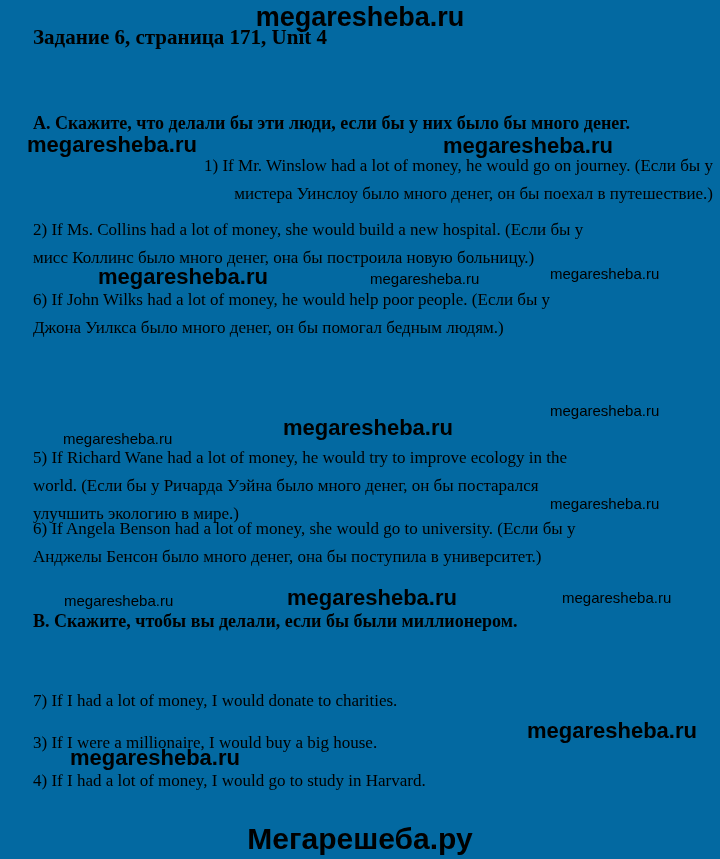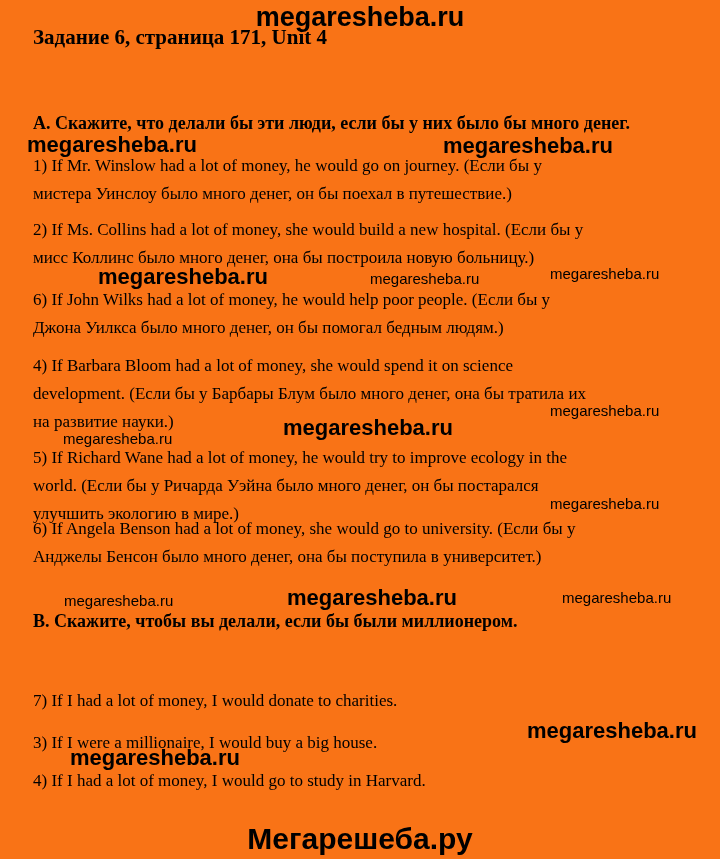--- a/index.html
+++ b/index.html
@@ -1,21 +1,21 @@
 <!DOCTYPE html>
 <html><head>
 <meta charset="utf-8">
 <title>Document</title>
 <style>
   html, body { margin: 0; padding: 0; background: #ffffff; }
   .page {
     position: relative;
     width: 720px;
     height: 859px;
-    background: #f97316;
+    background: #0369a1;
     color: #000000;
     overflow: hidden;
     font-family: "Liberation Serif", serif;
   }
   .site-header {
     position: absolute;
     top: 2px; left: 0; width: 720px;
     text-align: center;
     font-family: "Liberation Sans", sans-serif;
     font-weight: bold;
@@ -49,21 +49,21 @@
   .body-par {
     position: absolute;
     left: 33px;
     width: 680px;
     margin: 0;
     font-size: 17px;
     line-height: 28px;
     white-space: pre-line;
     color: #000000;
   }
-  .par-a1 { top: 152px; }
+  .par-a1 { top: 152px; text-align: right; }
   .par-a2 { top: 216px; }
   .par-a3 { top: 286px; }
   .par-a4 { top: 352px; }
   .par-a5 { top: 444px; }
   .par-a6 { top: 515px; }
   .par-b1 { top: 645px; }
   .par-b2 { top: 687px; }
   .par-b3 { top: 729px; }
   .par-b4 { top: 767px; }
   .watermark {
@@ -96,23 +96,20 @@
   <h1 class="doc-title">Задание 6, страница 171, Unit 4</h1>
 
   <h2 class="section-heading heading-a">А. Скажите, что делали бы эти люди, если бы у них было бы много денег.</h2>
 
   <p class="body-par par-a1">1) If Mr. Winslow had a lot of money, he would go on journey. (Если бы у
 мистера Уинслоу было много денег, он бы поехал в путешествие.)</p>
   <p class="body-par par-a2">2) If Ms. Collins had a lot of money, she would build a new hospital. (Если бы у
 мисс Коллинс было много денег, она бы построила новую больницу.)</p>
   <p class="body-par par-a3">6) If John Wilks had a lot of money, he would help poor people. (Если бы у
 Джона Уилкса было много денег, он бы помогал бедным людям.)</p>
-  <p class="body-par par-a4">4) If Barbara Bloom had a lot of money, she would spend it on science
-development. (Если бы у Барбары Блум было много денег, она бы тратила их
-на развитие науки.)</p>
   <p class="body-par par-a5">5) If Richard Wane had a lot of money, he would try to improve ecology in the
 world. (Если бы у Ричарда Уэйна было много денег, он бы постарался
 улучшить экологию в мире.)</p>
   <p class="body-par par-a6">6) If Angela Benson had a lot of money, she would go to university. (Если бы у
 Анджелы Бенсон было много денег, она бы поступила в университет.)</p>
 
   <h2 class="section-heading heading-b">В. Скажите, чтобы вы делали, если бы были миллионером.</h2>
 
   <p class="body-par par-b2">7) If I had a lot of money, I would donate to charities.</p>
   <p class="body-par par-b3">3) If I were a millionaire, I would buy a big house.</p>

